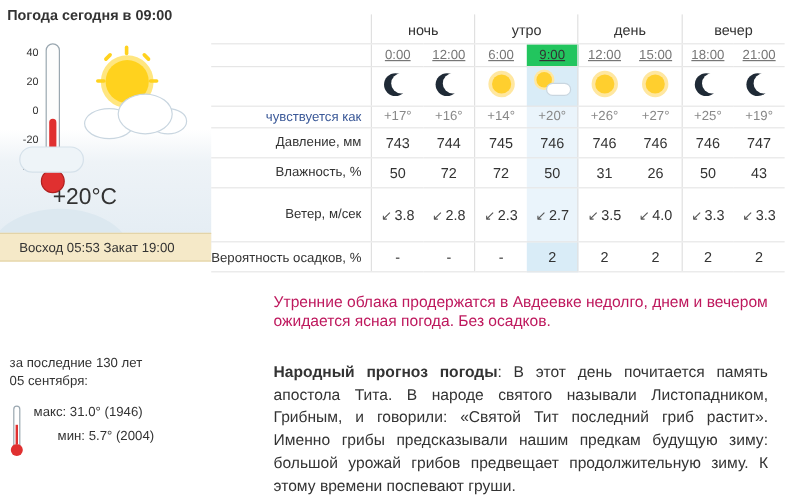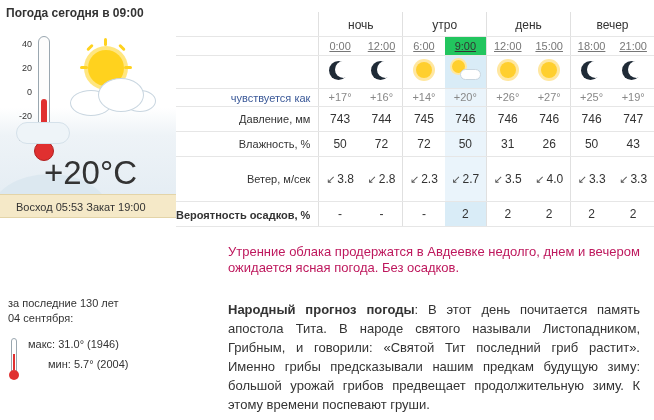--- a/index.html
+++ b/index.html
@@ -67,21 +67,21 @@
   .cloud-small {
     position: absolute; left: 16px; top: 96px; width: 54px; height: 22px;
     background: #eef4f8; border: 1px solid #d5e1ea; border-radius: 12px;
   }
   .hill {
     position: absolute; left: -10px; bottom: -6px; width: 120px; height: 40px;
     background: #dce8f0; border-radius: 50% 50% 0 0 / 100% 100% 0 0;
   }
   .big-temp {
     position: absolute; left: 44px; top: 128px;
-    font-size: 33px; color: #333;
+    font-size: 19px; color: #333;
   }
   .sunbar {
     position: absolute; left: 0; top: 194px; width: 176px; height: 24px;
     background: #f5e9c8; border-top: 1px solid #e3d4a8; border-bottom: 1px solid #e3d4a8;
     font-size: 11px; color: #333; line-height: 24px; padding-left: 16px;
   }
   .hist {
     position: absolute; left: 8px; top: 296px; width: 168px;
     font-size: 11px; color: #333; line-height: 15px;
   }
@@ -199,21 +199,21 @@
       <div class="cloud-small"></div>
       <div class="hill"></div>
 
       <div class="big-temp">+20°C</div>
     </div>
 
     <div class="sunbar">Восход 05:53 Закат 19:00</div>
 
     <div class="hist">
       <div>за последние 130 лет</div>
-      <div>04 сентября:</div>
+      <div>05 сентября:</div>
     </div>
 
     <div class="hist-records">
       <div class="mini-therm">
         <div class="mini-tube">
             <div class="mini-fill"></div>
           </div>
         <div class="mini-bulb"></div>
       </div>
       <div class="rec-line rec-max">макс: 31.0° (1946)</div>
@@ -346,21 +346,21 @@
           </td>
           <td class="wind-cell vert-sep">
             <span class="arrow">↙</span><span>3.3</span>
           </td>
           <td class="wind-cell">
             <span class="arrow">↙</span><span>3.3</span>
           </td>
         </tr>
 
         <tr>
-          <td class="lbl dark" style="line-height:13px; padding-top:3px;font-weight:bold;">Вероятность осадков, %</td>
+          <td class="lbl dark" style="line-height:13px; padding-top:3px;">Вероятность осадков, %</td>
           <td class="num-cell vert-sep">-</td>
           <td class="num-cell">-</td>
           <td class="num-cell vert-sep">-</td>
           <td class="num-cell sel-col-strong">2</td>
           <td class="num-cell vert-sep">2</td>
           <td class="num-cell">2</td>
           <td class="num-cell vert-sep">2</td>
           <td class="num-cell">2</td>
         </tr>
       </tbody>

